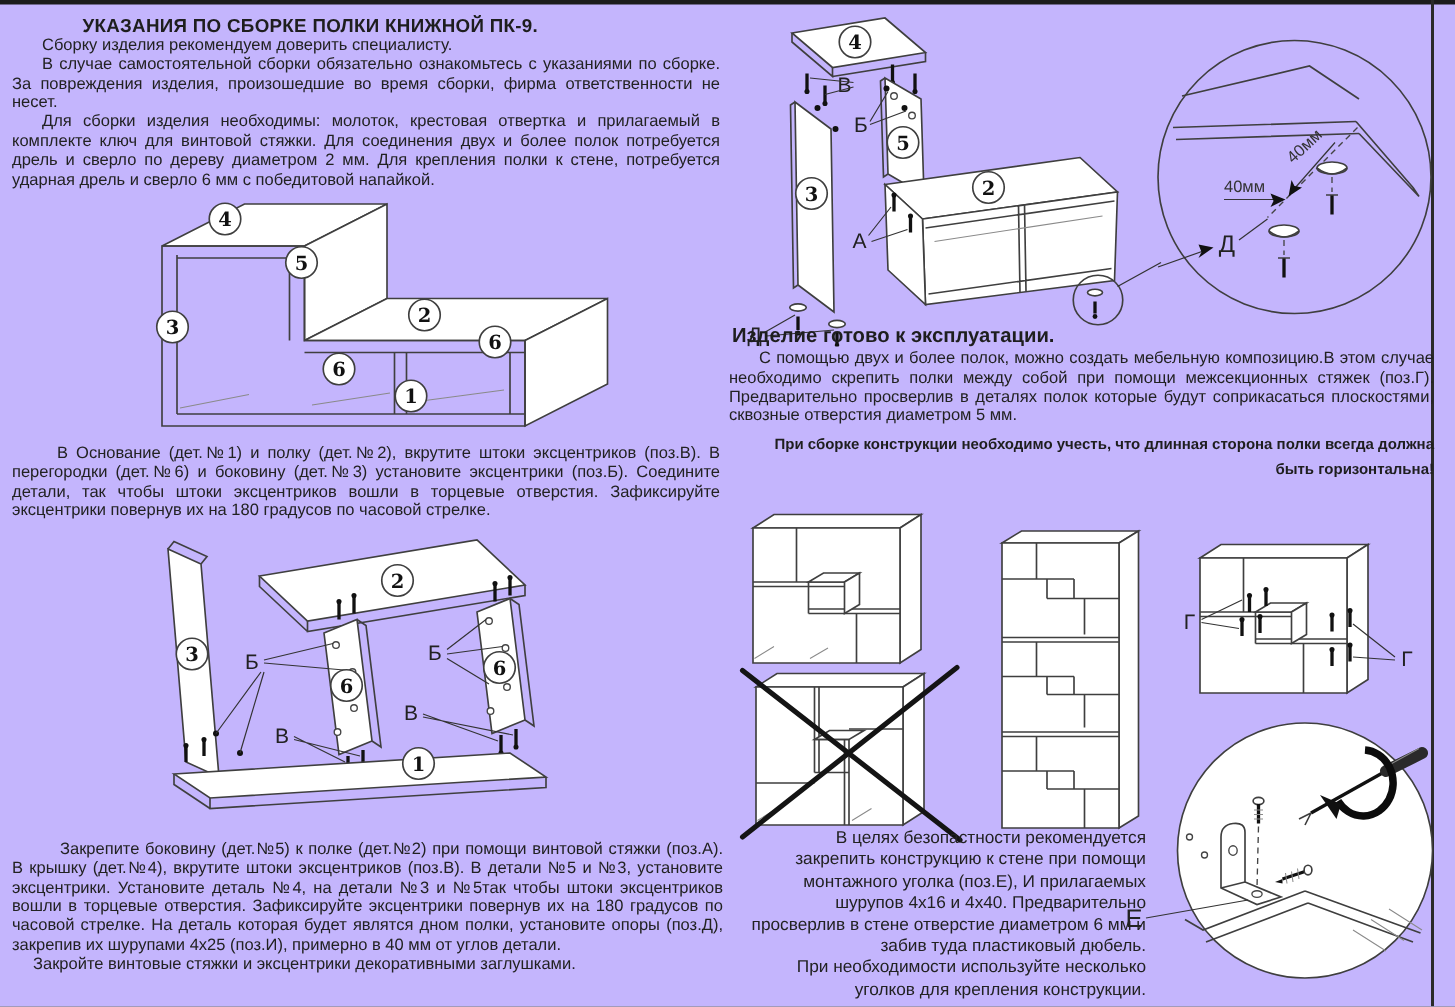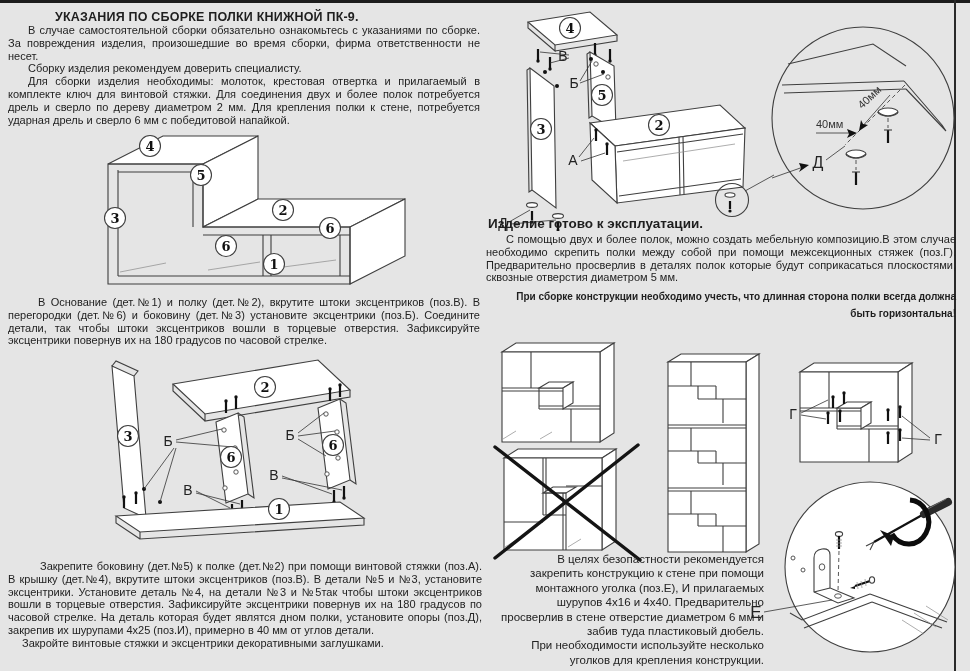--- a/index.html
+++ b/index.html
@@ -1,16 +1,16 @@
 <!DOCTYPE html>
 <html><head>
 <meta charset="utf-8">
 <style>
   html,body{margin:0;padding:0;background:#888;}
-  #page{position:relative;width:970px;height:671px;background:#e5e5e5;overflow:hidden;
+  #page{position:relative;width:970px;height:671px;background:#c4b5fd;overflow:hidden;
         font-family:"Liberation Sans",sans-serif;color:#1e1e1e;}
   .abs{position:absolute;}
   .para{margin:0;text-align:justify;text-indent:20px;font-size:11px;line-height:12.8px;color:#222;}
   #doc-title{font-weight:bold;font-size:12.5px;letter-spacing:.2px;}
   #ready-title{font-weight:bold;font-size:13.5px;}
   #warning{font-weight:bold;font-size:10px;line-height:17px;text-indent:14px;text-align:right;}
   .safety{font-size:11.5px;line-height:14.4px;text-indent:22px;margin:0;color:#222;}
   svg text{font-family:"Liberation Sans",sans-serif;font-size:13px;fill:#222;}
   svg text.badge-num{font-family:"DejaVu Serif",serif;font-weight:bold;font-size:13px;fill:#111;}
   svg text.dim{font-size:11px;fill:#333;}
@@ -30,22 +30,22 @@
 <body>
 
 <div id="page">
 
   <div class="abs" style="left:0;top:0;width:970px;height:3px;background:#1c1c1c;"></div>
   <div class="abs" style="left:954px;top:0;width:2px;height:671px;background:#2a2a2a;"></div>
 
   <div class="abs" id="doc-title" style="left:55px;top:10px;width:440px;">УКАЗАНИЯ ПО СБОРКЕ  ПОЛКИ КНИЖНОЙ ПК-9.</div>
 
   <div class="abs" style="left:8px;top:24px;width:472px;">
+    <p class="para">Сборку изделия рекомендуем доверить специалисту.</p>
     <p class="para">В случае самостоятельной сборки обязательно ознакомьтесь с указаниями  по сборке. За повреждения изделия, произошедшие во время сборки, фирма ответственности не несет.</p>
-    <p class="para">Сборку изделия рекомендуем доверить специалисту.</p>
     <p class="para">Для сборки изделия необходимы: молоток, крестовая отвертка и прилагаемый в комплекте ключ для винтовой стяжки. Для соединения двух и более полок потребуется дрель и сверло по дереву диаметром 2 мм. Для крепления полки к стене, потребуется ударная дрель и сверло 6 мм с победитовой напайкой.</p>
   </div>
 
   <svg class="abs" style="left:58px;top:112px;" width="400" height="185" viewBox="0 0 400 185">
     <g>
 
       <path class="lnf" d="M50,52 L145,52 L200,24 L105,24 Z"></path>
       <path class="lnf" d="M145,52 L200,24 L200,87 L145,115 Z"></path>
       <path class="lnf" d="M145,115 L292,115 L347,87 L200,87 Z"></path>
       <path class="lnf" d="M292,115 L292,172 L347,144 L347,87 Z"></path>

